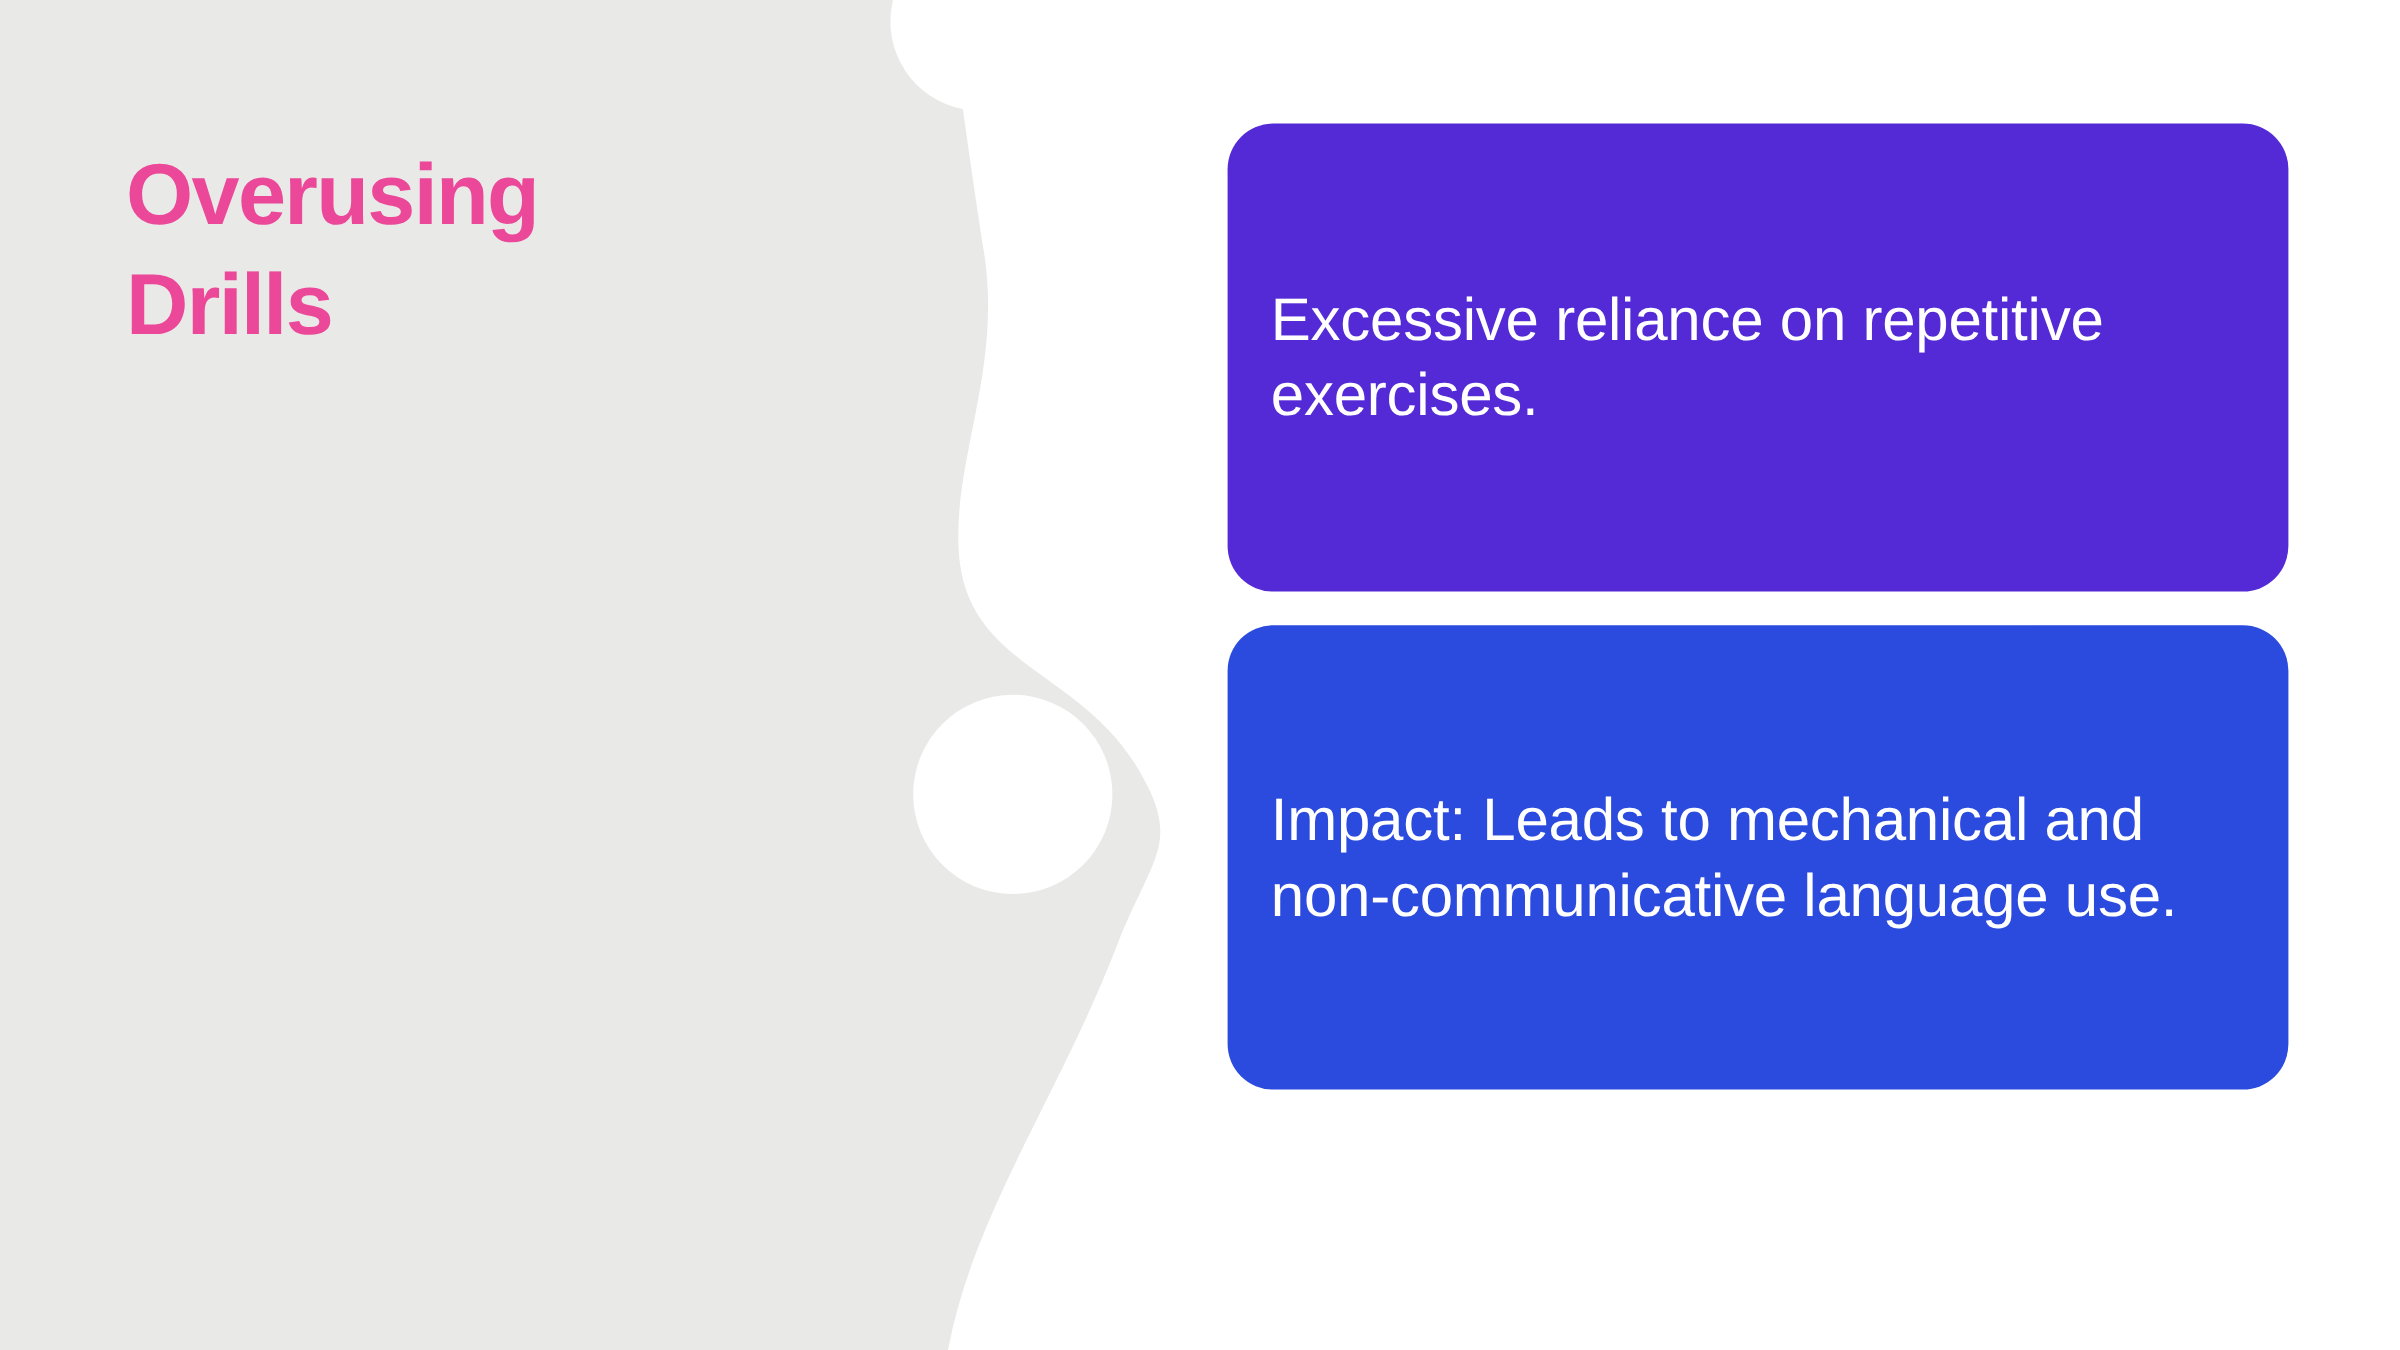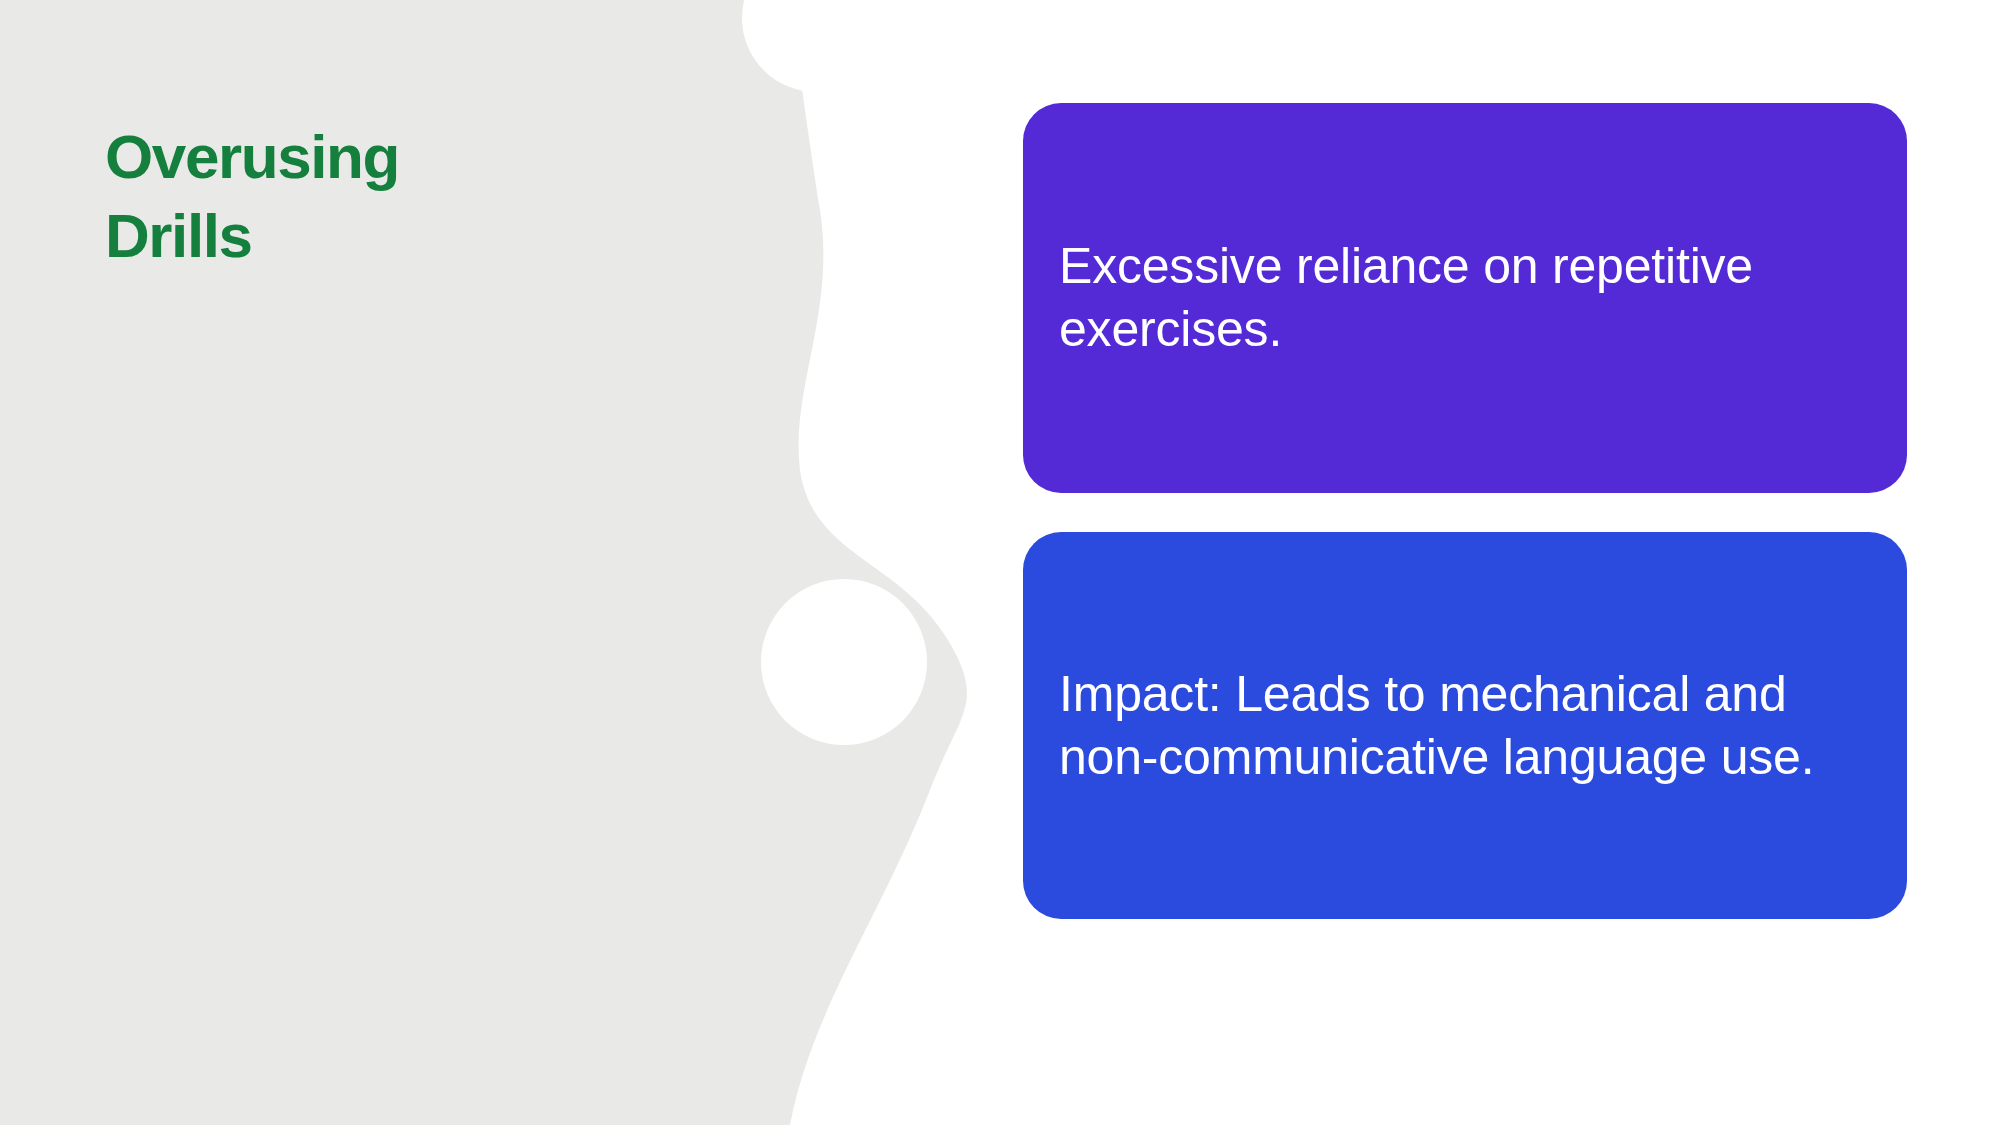--- a/index.html
+++ b/index.html
@@ -34,24 +34,24 @@
   .title-block {
     position: absolute;
     left: 105px;
     top: 118px;
     width: 620px;
   }
   .slide-title {
     margin: 0;
     font-family: "Liberation Sans", sans-serif;
     font-weight: 700;
-    font-size: 62px;
+    font-size: 72px;
     line-height: 1.27;
     letter-spacing: -1.4px;
-    color: #15803d;
+    color: #ec4899;
     white-space: pre-line;
   }
 
   
   .cards {
     position: absolute;
     left: 1023px;
     top: 103px;
     width: 884px;
   }
@@ -72,21 +72,21 @@
     color: #ffffff;
     white-space: pre-line;
   }
   .card-point {
     height: 390px;
     background: #5429d6;
     padding: 0 46px 0 36px;
   }
   .card-impact {
     height: 387px;
-    margin-top: 39px;
+    margin-top: 28px;
     background: #2b4ade;
     padding: 0 46px 0 36px;
   }
 </style>
 </head>
 <body>
 
 <div class="slide">
 
   <svg class="bg-decoration" viewBox="0 0 2000 1125" width="2000" height="1125" xmlns="http://www.w3.org/2000/svg" aria-hidden="true">

